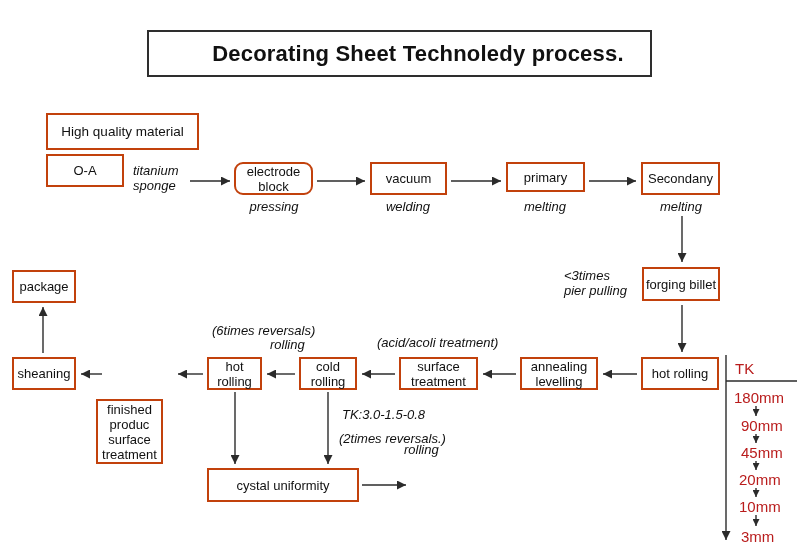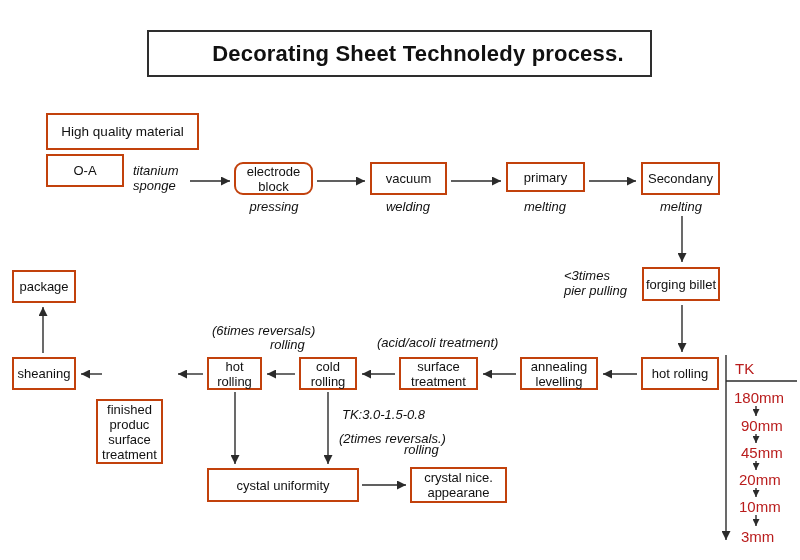--- a/index.html
+++ b/index.html
@@ -104,22 +104,20 @@
 treatment</div>
   <div class="box" style="left:520px; top:357px; width:78px; height:33px;">annealing
 levelling</div>
   <div class="box" style="left:641px; top:357px; width:78px; height:33px;">hot rolling</div>
 
   <div class="lbl" style="left:342px; top:407px;">TK:3.0-1.5-0.8</div>
   <div class="lbl" style="left:339px; top:431px;">(2times reversals.)</div>
   <div class="lbl" style="left:404px; top:442px;">rolling</div>
 
   <div class="box" style="left:207px; top:468px; width:152px; height:34px;">cystal uniformity</div>
-  <div class="box" style="left:410px; top:467px; width:97px; height:36px;">crystal nice.
-appearane</div>
 
   <div class="tk" style="left:735px; top:361px;">TK</div>
   <div class="tk" style="left:734px; top:390px;">180mm</div>
   <div class="tk" style="left:741px; top:418px;">90mm</div>
   <div class="tk" style="left:741px; top:445px;">45mm</div>
   <div class="tk" style="left:739px; top:472px;">20mm</div>
   <div class="tk" style="left:739px; top:499px;">10mm</div>
   <div class="tk" style="left:741px; top:529px;">3mm</div>
 
 </div>

